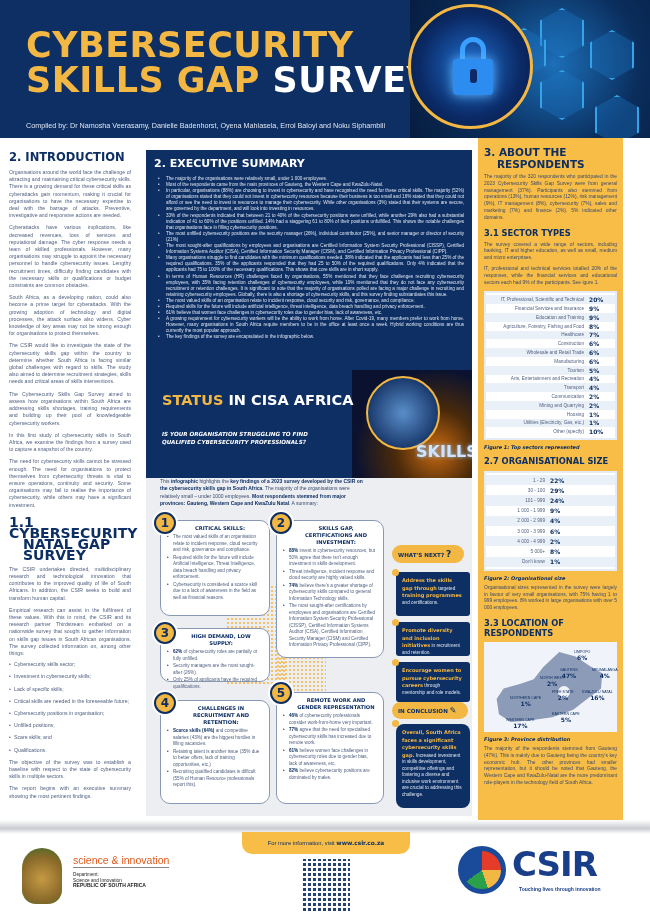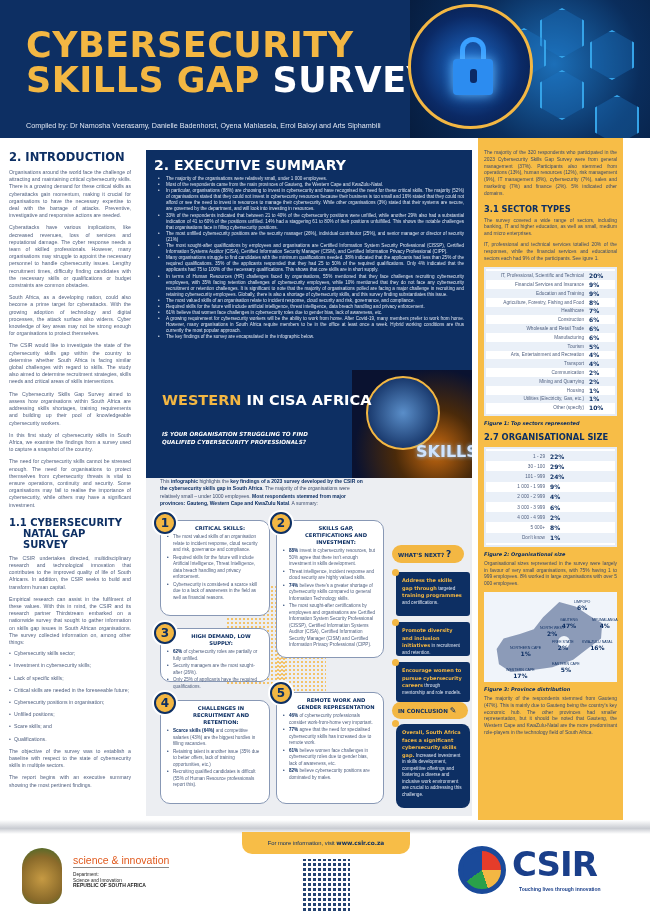--- a/index.html
+++ b/index.html
@@ -13,26 +13,26 @@
 .hdr-img{position:absolute;left:410px;top:0;width:240px;height:160px;background:radial-gradient(circle at 60% 40%,#1c6fb8 0%,#0a2d5c 50%,#061a3a 100%)}
 .hex{position:absolute;width:44px;height:50px;border:2px solid #35a3e8;clip-path:polygon(50% 0,100% 25%,100% 75%,50% 100%,0 75%,0 25%);background:rgba(30,120,200,.35)}
 .lock-circle{position:absolute;left:408px;top:4px;width:125px;height:125px;border-radius:50%;border:3px solid #f3b743;background:radial-gradient(circle,#1f6fd0 0%,#0b2a66 60%,#06173d 100%);overflow:hidden}
 .lock-body{position:absolute;left:42px;top:52px;width:40px;height:36px;border-radius:4px;background:#2c8cf0;box-shadow:0 0 12px #5fb8ff}
 .lock-shackle{position:absolute;left:49px;top:30px;width:26px;height:28px;border:5px solid #3aa0ff;border-bottom:none;border-radius:14px 14px 0 0}
 .lock-hole{position:absolute;left:59px;top:62px;width:7px;height:14px;border-radius:3px;background:#0b2a66}
 
 .col1{position:absolute;left:9px;top:151px;width:122px}
 h2.sec{font-family:"DejaVu Sans",sans-serif;font-weight:bold;font-size:11.5px;color:#0d2f63;line-height:13px}
 .p{font-size:5.2px;line-height:7.2px;color:#4f5f7f;text-align:justify;margin-top:5px}
-.sub{font-family:"DejaVu Sans",sans-serif;font-weight:bold;font-size:10px;color:#0d2f63;line-height:11px;margin-top:8px}
+.sub{font-family:"DejaVu Sans",sans-serif;font-weight:bold;font-size:14px;color:#0d2f63;line-height:11px;margin-top:8px}
 .sub .ind{padding-left:14px;display:block}
 ul.bl{list-style:none;margin-top:4px}
 ul.bl li{font-size:5.2px;line-height:7.2px;color:#4f5f7f;padding-left:5px;position:relative;margin-bottom:5px}
 ul.bl li:before{content:"•";position:absolute;left:0}
-.exec-title{position:absolute;left:146px;top:150px;width:326px;height:24px;background:#0d2f63;font-family:"DejaVu Sans",sans-serif;font-weight:bold;font-size:14px;color:#fff;padding:7px 8px}
+.exec-title{position:absolute;left:146px;top:150px;width:326px;height:24px;background:#0d2f63;font-family:"DejaVu Sans",sans-serif;font-weight:bold;font-size:11px;color:#fff;padding:7px 8px}
 .exec-body{position:absolute;left:146px;top:174px;width:326px;height:197px;background:#0d2f63;padding:2px 8px 0 12px}
 .exec-body li{list-style:none;font-size:4.6px;line-height:6.1px;color:#dfe6f2;padding-left:8px;position:relative;text-align:justify}
 .exec-body li:before{content:"•";position:absolute;left:0}
 
 .info{position:absolute;left:146px;top:370px;width:326px;height:446px;background:#eceef2}
 .info-banner{position:absolute;left:0;top:0;width:326px;height:108px;background:#0d2f63;overflow:hidden}
 .ib-title{position:absolute;left:16px;top:22px;font-family:"DejaVu Sans",sans-serif;font-weight:bold;font-size:14.5px;line-height:17px;color:#fff}
 .ib-title .y{color:#f3b743}
 .ib-q{position:absolute;left:16px;top:60px;font-family:"DejaVu Sans",sans-serif;font-weight:bold;font-style:italic;font-size:5.6px;line-height:8px;color:#fff}
 .ib-img{position:absolute;left:206px;top:0;width:120px;height:115px;background:radial-gradient(circle at 70% 70%,#c96a10 0%,#4a2a0a 35%,#0a1230 70%)}
@@ -97,21 +97,21 @@
       <div class="hex" style="left:130px;top:8px"></div>
       <div class="hex" style="left:180px;top:30px"></div>
       <div class="hex" style="left:130px;top:70px"></div>
       <div class="hex" style="left:185px;top:95px"></div>
       <div class="hex" style="left:92px;top:28px"></div>
     </div>
     <div class="hdr-title">
       <div>CYBERSECURITY</div>
       <div><span>SKILLS GAP </span><span class="w">SURVEY</span></div>
     </div>
-    <div class="hdr-auth">Compiled by: Dr Namosha Veerasamy, Danielle Badenhorst, Oyena Mahlasela, Errol Baloyi and Arts Siphambili</div>
+    <div class="hdr-auth">Compiled by: Dr Namosha Veerasamy, Danielle Badenhorst, Oyena Mahlasela, Errol Baloyi and Noku Siphambili</div>
     <div class="lock-circle">
       <div class="lock-shackle"></div>
       <div class="lock-body"></div>
       <div class="lock-hole"></div>
     </div>
   </div>
 
   <div class="col1">
     <h2 class="sec">2. INTRODUCTION</h2>
     <p class="p">Organisations around the world face the challenge of attracting and maintaining critical cybersecurity skills. There is a growing demand for these critical skills as cyberattacks gain momentum, making it crucial for organisations to have the necessary expertise to deal with the barrage of attacks. Preventive, investigative and responsive actions are needed.</p>
@@ -157,21 +157,21 @@
     <li>A growing requirement for cybersecurity workers will be the ability to work from home. After Covid-19, many members prefer to work from home. However, many organisations in South Africa require members to be in the office at least once a week. Hybrid working conditions are thus currently the most popular approach.</li>
     <li>The key findings of the survey are encapsulated in the infographic below.</li>
   </ul>
 
   <div class="info">
     <div class="info-banner">
       <div class="ib-img"></div>
       <div class="ib-circle"></div>
       <div class="ib-skills">SKILLS</div>
       <div class="ib-title">
-        <div><span class="y">WESTERN</span><span> IN CISA AFRICA</span></div>
+        <div><span class="y">STATUS</span><span> IN CISA AFRICA</span></div>
       </div>
       <div class="ib-q">
         <div>IS YOUR ORGANISATION STRUGGLING TO FIND</div>
         <div>QUALIFIED CYBERSECURITY PROFESSIONALS?</div>
       </div>
     </div>
     <div class="ib-intro"><span>This </span><b>infographic</b><span> highlights the </span><b>key findings of a 2023 survey developed by the CSIR on the cybersecurity skills gap in South Africa</b><span>. The majority of the organisations were relatively small – under 1000 employees. </span><b>Most respondents stemmed from major provinces: Gauteng, Western Cape and KwaZulu Natal</b><span>. A summary:</span></div>
 
     <div class="dots" style="left:80px;top:215px;width:60px;height:100px"></div>
     <div class="dots" style="left:130px;top:270px;width:50px;height:60px"></div>
@@ -235,20 +235,21 @@
     <div class="ndot" style="left:246px;top:249px"></div>
     <div class="nbox" style="left:250px;top:292px;width:74px;height:40px"><b>Encourage women to pursue cybersecurity careers</b><span> through mentorship and role models.</span></div>
     <div class="ndot" style="left:246px;top:289px"></div>
 
     <div class="pill" style="left:246px;top:332px;width:76px"><span>IN CONCLUSION</span> <span style="font-size:8px">✎</span></div>
     <div class="nbox" style="left:250px;top:354px;width:74px;height:84px;border-radius:8px"><b>Overall, South Africa faces a significant cybersecurity skills gap.</b><span> Increased investment in skills development, competitive offerings and fostering a diverse and inclusive work environment are crucial to addressing this challenge.</span></div>
     <div class="ndot" style="left:246px;top:350px"></div>
   </div>
 
   <div class="col3">
+    <h2><span>3. ABOUT THE</span><br><span style="padding-left:13px">RESPONDENTS</span></h2>
     <p class="p">The majority of the 320 respondents who participated in the 2023 Cybersecurity Skills Gap Survey were from general management (37%). Participants also stemmed from operations (13%), human resources (12%), risk management (9%), IT management (8%), cybersecurity (7%), sales and marketing (7%) and finance (2%). 5% indicated other domains.</p>
     <h3>3.1  SECTOR TYPES</h3>
     <p class="p">The survey covered a wide range of sectors, including banking, IT and higher education, as well as small, medium and micro enterprises.</p>
     <p class="p">IT, professional and technical services totalled 20% of the responses, while the financial services and educational sectors each had 9% of the participants. See igure 1.</p>
     <div class="tbl">
       <div class="tr">
           <span class="l">IT, Professional, Scientific and Technical</span>
           <span class="v">20%</span>
         </div>
       <div class="tr">
@@ -349,20 +350,21 @@
           <span class="v">8%</span>
         </div>
       <div class="tr">
           <span class="l">Don't know</span>
           <span class="v">1%</span>
         </div>
     </div>
     <div class="cap">Figure 2:  Organisational size</div>
     <p class="p">Organisational sizes represented in the survey were largely in favour of very small organisations, with 75% having 1 to 999 employees. 8% worked in large organisations with over 5 000 employees.</p>
 
+    <h3>3.3 LOCATION OF RESPONDENTS</h3>
     <div class="map">
       <div class="sa"></div>
       <div class="lesotho"></div>
       <div class="mlab" style="left:90px;top:8px"><span>LIMPOPO</span><b>6%</b></div>
       <div class="mlab" style="left:76px;top:26px"><span>GAUTENG</span><b>47%</b></div>
       <div class="mlab" style="left:108px;top:26px"><span>MPUMALANGA</span><b>4%</b></div>
       <div class="mlab" style="left:56px;top:34px"><span>NORTH WEST</span><b>2%</b></div>
       <div class="mlab" style="left:68px;top:48px"><span>FREE STATE</span><b>2%</b></div>
       <div class="mlab" style="left:98px;top:48px"><span>KWA-ZULU NATAL</span><b>16%</b></div>
       <div class="mlab" style="left:26px;top:54px"><span>NORTHERN CAPE</span><b>1%</b></div>

